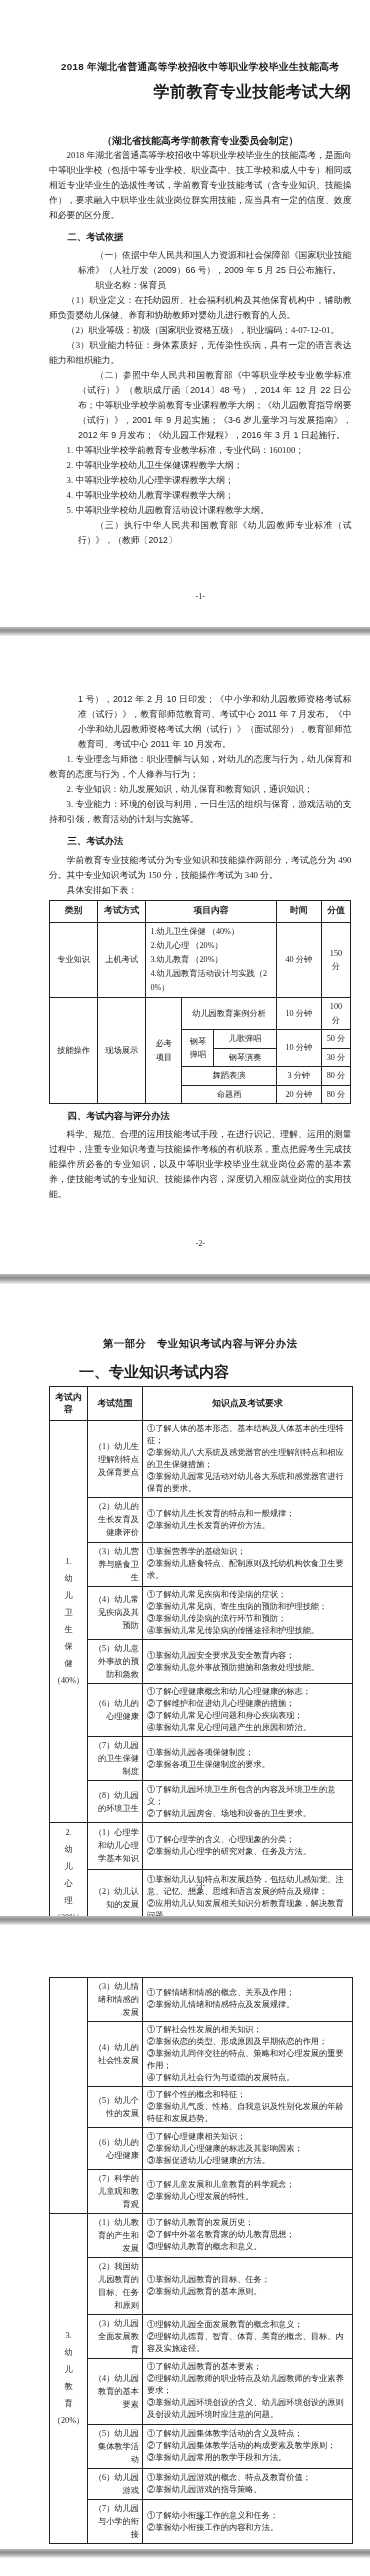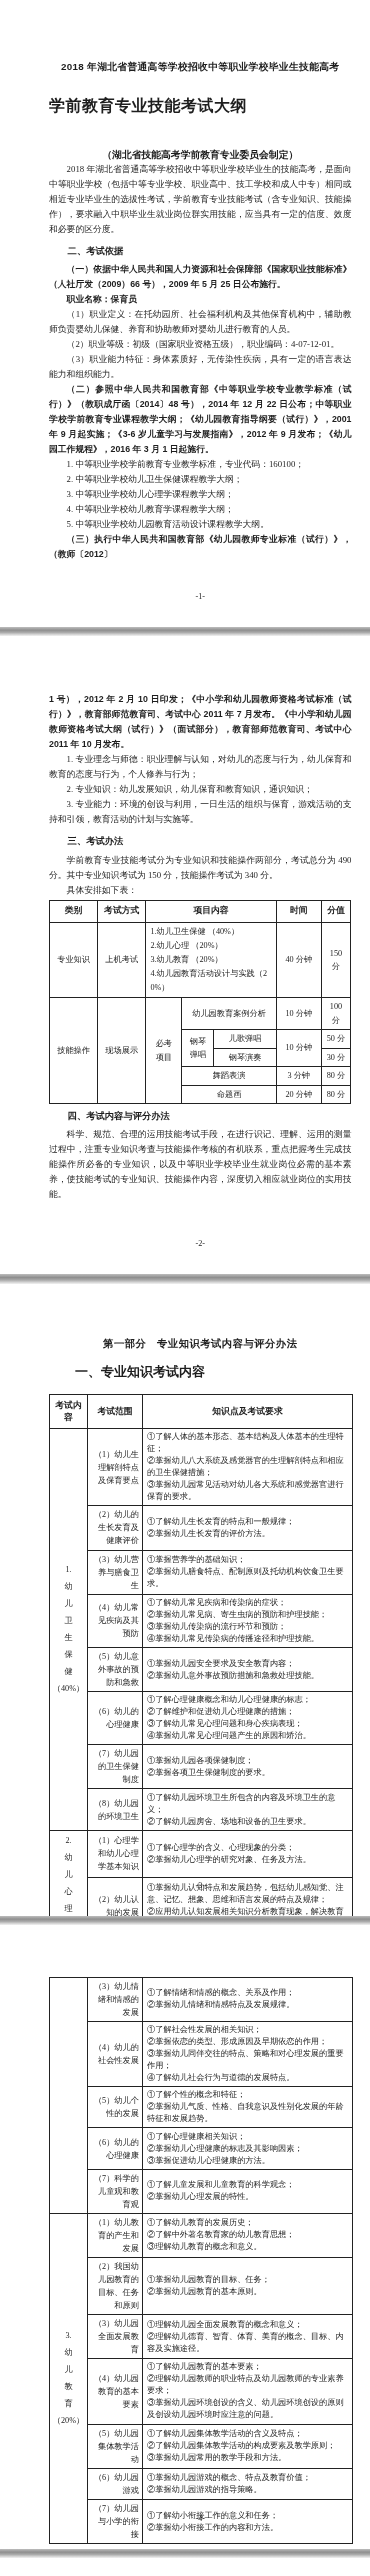--- a/index.html
+++ b/index.html
@@ -5,27 +5,27 @@
   html,body{margin:0;padding:0;}
   body{width:370px;background:#ffffff;font-family:"Liberation Serif","DejaVu Serif",serif;color:#1e1e1e;}
   .page{position:relative;overflow:hidden;background:#ffffff;padding-left:49px;padding-right:18.5px;border-radius:14px;}
   #p1{height:566px;padding-top:61px;}
   #p2{height:582px;padding-top:56px;}
   #p3{height:579px;padding-top:53px;}
   #p4{height:572px;padding-top:52px;}
   #p5{height:538px;padding-top:49px;}
   .sep{height:9.3px;background:linear-gradient(180deg,#bdbdbd 0%,#8f8f8f 35%,#a9a9a9 60%,#d8d8d8 85%,#f2f2f2 100%);}
   .doc-title1{font-family:"Liberation Sans",sans-serif;font-weight:700;font-size:9.8px;text-align:center;letter-spacing:0.3px;}
-  .doc-title2{font-family:"Liberation Sans",sans-serif;font-weight:700;font-size:16px;text-align:left;margin-top:22px;letter-spacing:0.5px;}
+  .doc-title2{font-family:"Liberation Sans",sans-serif;font-weight:700;font-size:16px;text-align:right;margin-top:8px;letter-spacing:0.5px;}
   .doc-subtitle{font-family:"Liberation Sans",sans-serif;font-weight:700;font-size:9.8px;text-align:center;margin-top:32px;}
   .sec-h{font-family:"Liberation Sans",sans-serif;font-weight:700;font-size:9.3px;margin:8.2px 0 4.1px;text-indent:2em;}
   .part-title{font-family:"Liberation Sans",sans-serif;font-weight:700;font-size:10.3px;text-align:center;margin-bottom:12.4px;letter-spacing:0.5px;}
-  .sub-h{font-family:"Liberation Sans",sans-serif;font-weight:700;font-size:13px;margin:0 0 13px;text-indent:2em;}
+  .sub-h{font-family:"Liberation Sans",sans-serif;font-weight:700;font-size:15px;margin:0 0 4px;text-indent:2em;}
   .para{font-size:8.8px;line-height:15px;text-align:justify;text-indent:2em;margin:0;}
-  .para.bold{font-weight:700;font-family:"Liberation Sans",sans-serif;}
+  .para.bold{font-weight:400;font-family:"Liberation Sans",sans-serif;margin-left:29px;}
   .para.noind{text-indent:0;}
   .dtable{width:302px;border-collapse:collapse;table-layout:fixed;font-size:8.2px;color:#1d1d1d;}
   .dtable td,.dtable th{border:1px solid #222222;vertical-align:middle;word-break:break-all;}
   .dtable th{font-family:"Liberation Sans",sans-serif;font-weight:700;font-size:8.8px;text-align:center;padding:4.6px 1px;}
   .dtable td{padding:2.1px 4.1px;line-height:12px;}
   td.scope{padding:2.1px 3.1px;line-height:13px;text-align:right;}
   td.req{text-align:left;line-height:12px;}
   td.vcell{text-align:center;padding:1px;}
   .vlabel{line-height:17px;font-size:8.2px;}
   .stable td{text-align:center;line-height:13.4px;}

